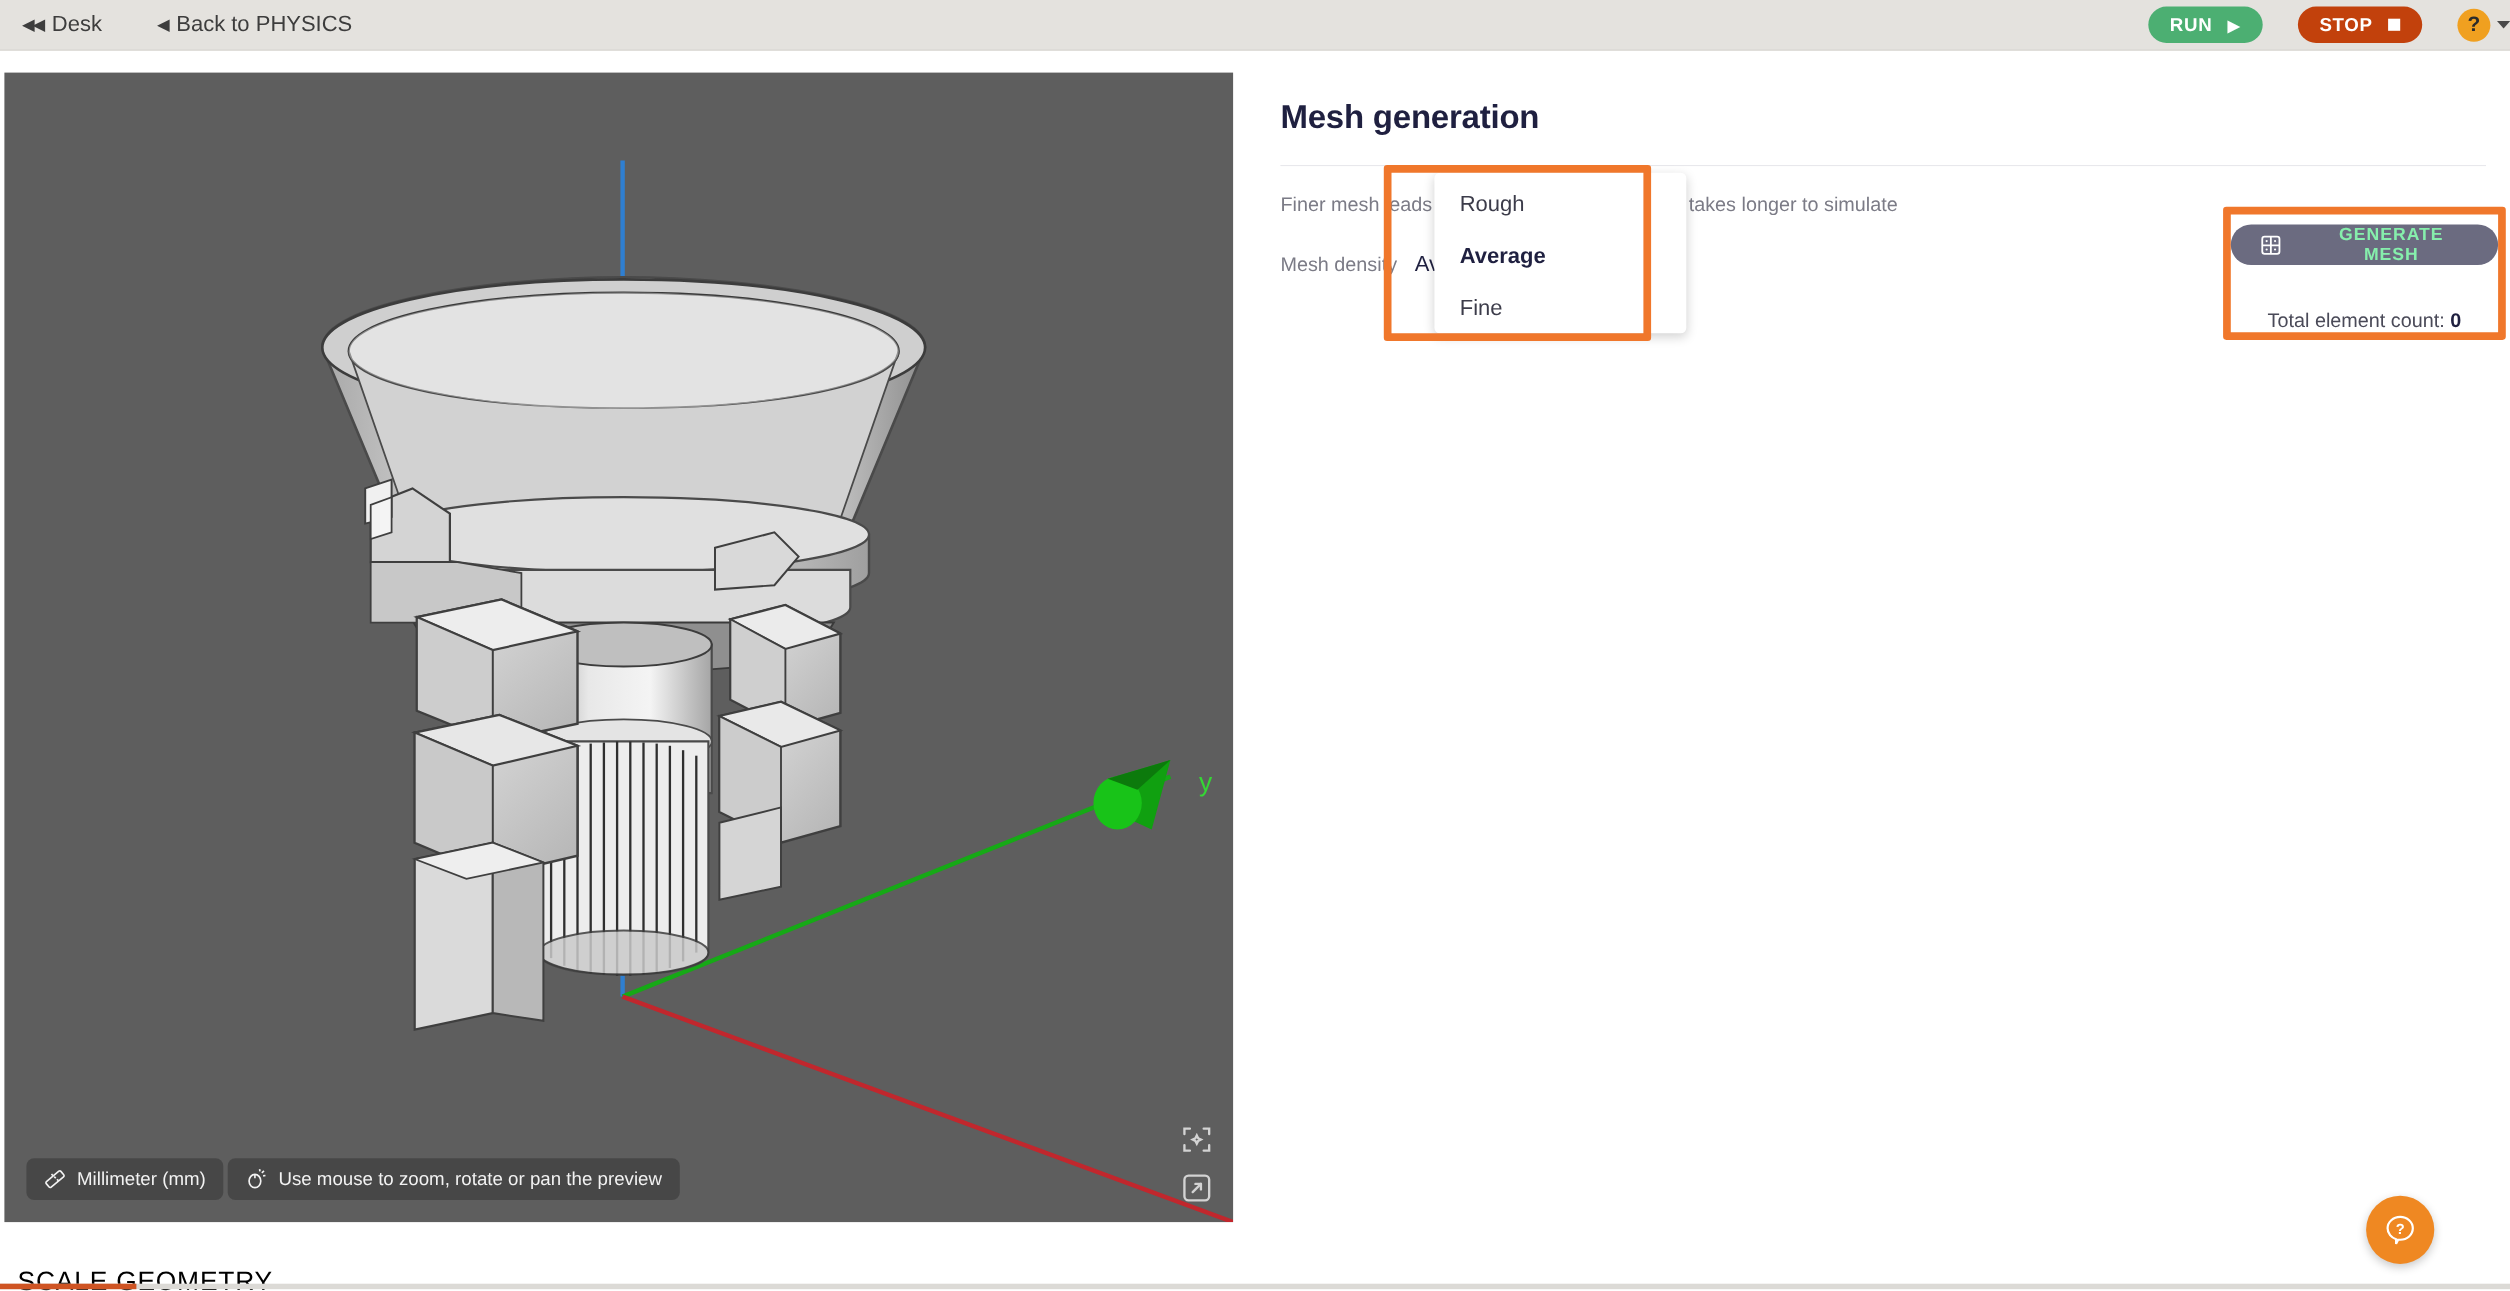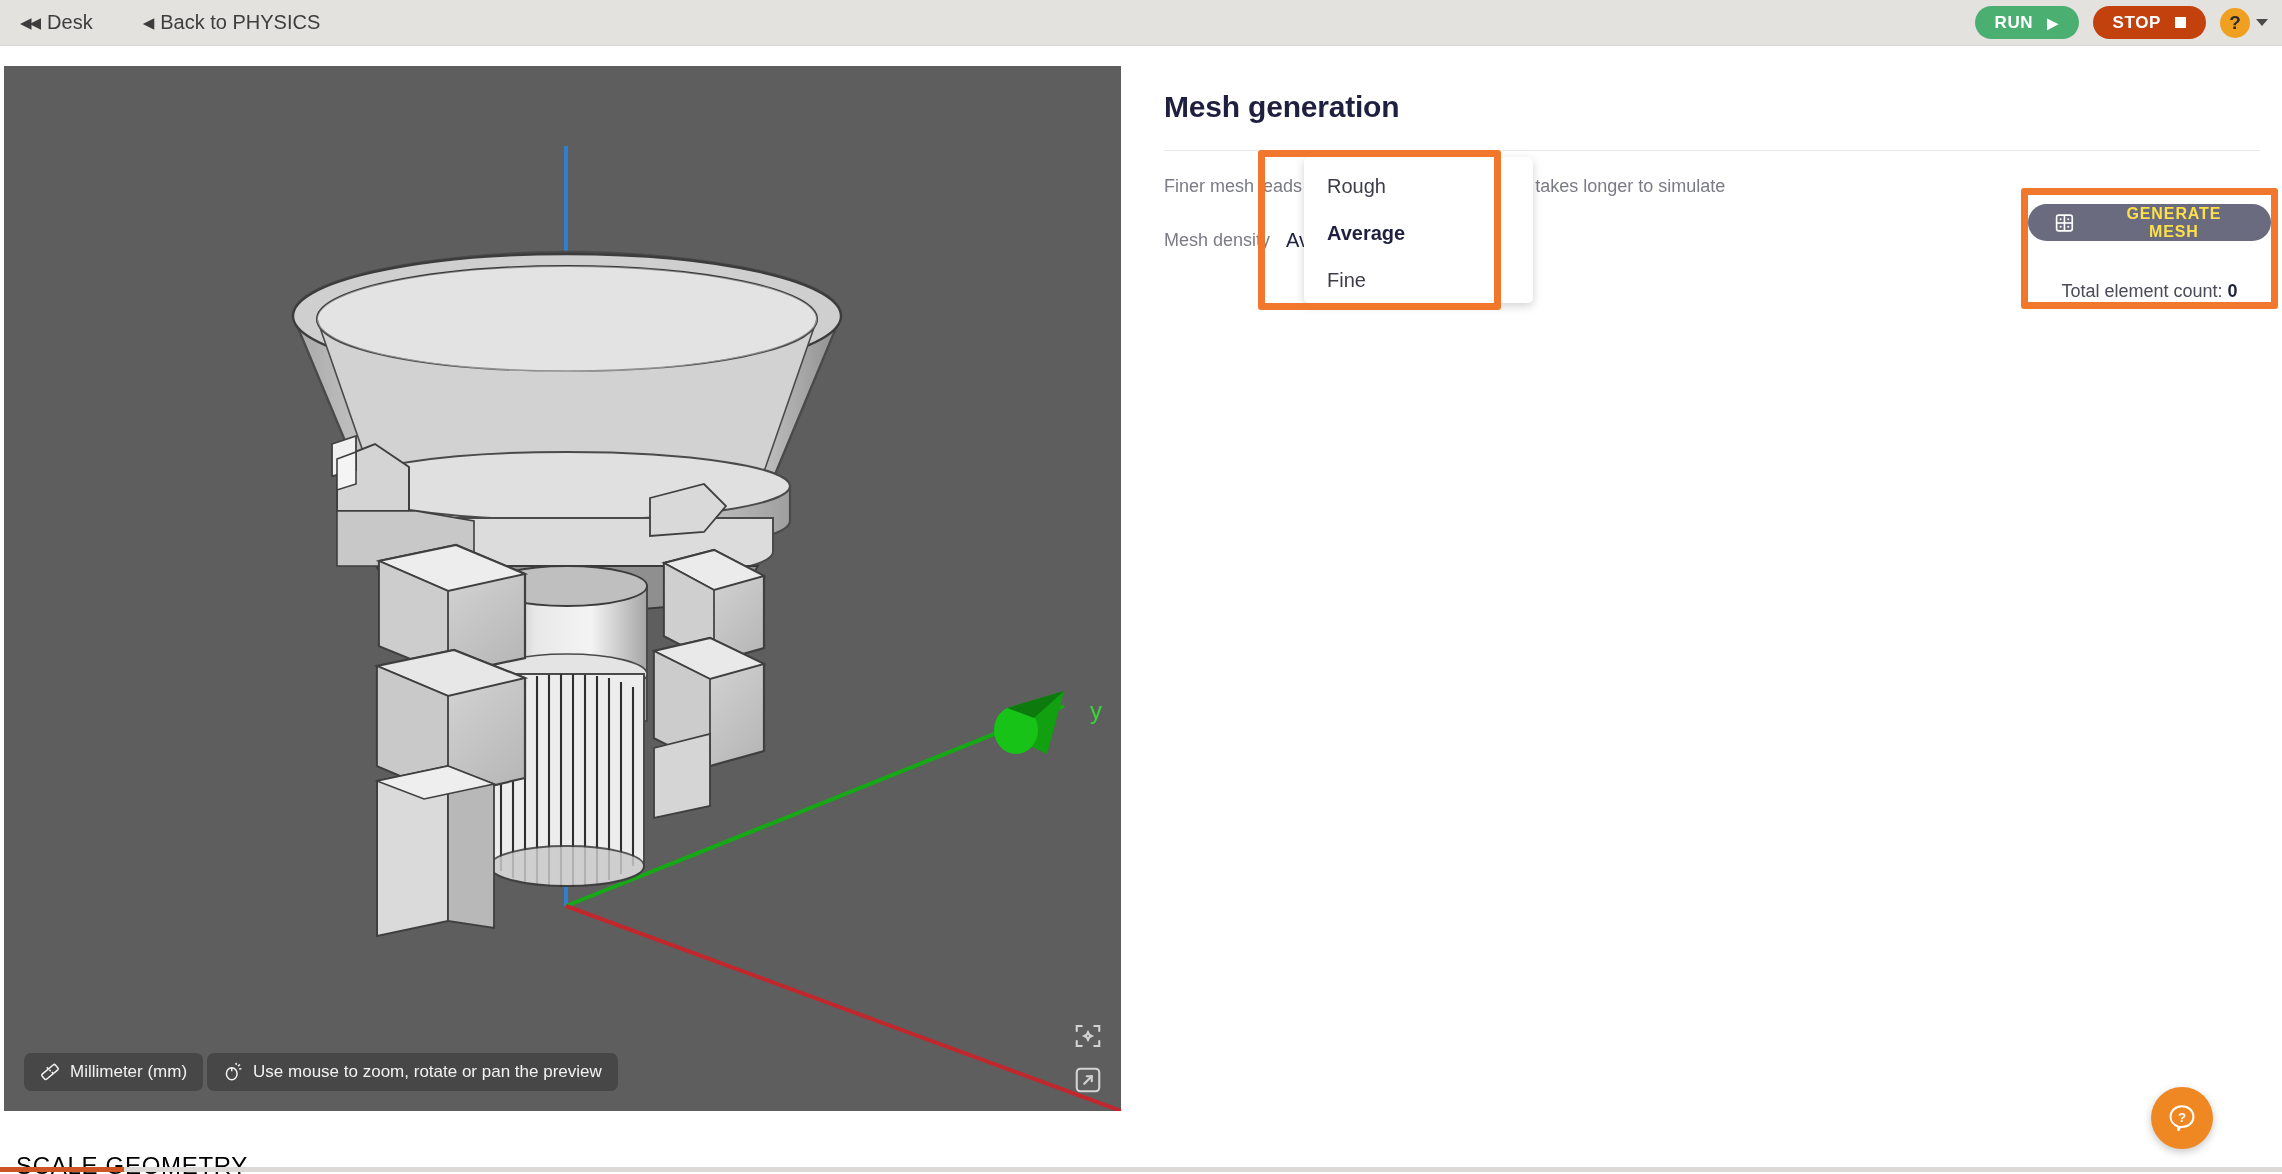--- a/index.html
+++ b/index.html
@@ -21,22 +21,21 @@
   .nav-link {
     display:flex; align-items:center; gap:8px;
     font-size:20px; color:#3d3d3d; cursor:pointer;
     padding:4px 6px; white-space:nowrap;
   }
   .nav-link:first-of-type { margin-left:14px; }
   .nav-link.second { margin-left:38px; }
   .nav-arrow { font-size:15px; line-height:1; letter-spacing:-2px; }
 
   .topbar-right {
-    margin-left:auto; display:flex; align-items:center; gap:14px;
-    padding-right:14px;
+    margin-left:auto; display:flex; align-items:center; gap:32px;
   }
   .btn-run, .btn-stop {
     display:flex; align-items:center; justify-content:center; gap:14px;
     height:33px; border-radius:17px; padding:0 20px;
     font-size:17px; font-weight:bold; letter-spacing:0.6px;
     color:#ffffff; cursor:pointer; border:none;
     font-family:"Liberation Sans", sans-serif;
   }
   .btn-run { background:#4caf72; }
   .btn-stop { background:#c2410c; cursor:default;text-align:center; }
@@ -132,21 +131,21 @@
     position:absolute; left:2021px; top:188px; width:257px; height:121px;
     border:7px solid #f0772b; border-radius:3px; background:#fff; z-index:20;
   }
   .gen-inner {
     position:absolute; left:2028px; top:195px; width:243px; height:107px;
     display:flex; flex-direction:column; align-items:center;
     justify-content:flex-start; gap:16px; padding-top:9px; z-index:21;
   }
   .btn-generate {
     display:flex; align-items:center; justify-content:center; gap:28px;
-    background:#6b6b80; color:#fde047; border:none; cursor:pointer;
+    background:#6b6b80; color:#86efac; border:none; cursor:pointer;
     border-radius:22px; height:52px; padding:0 26px;
     font-size:16px; font-weight:bold; letter-spacing:0.9px;
     font-family:"Liberation Sans", sans-serif;
   }
   .elem-count { font-size:18px; color:#4a4a58; white-space:nowrap;margin-top:24px; }
   .elem-count b { color:#1f2040; }
 
   
   .help-fab {
     position:absolute; left:2151px; top:1087px; width:62px; height:62px;

